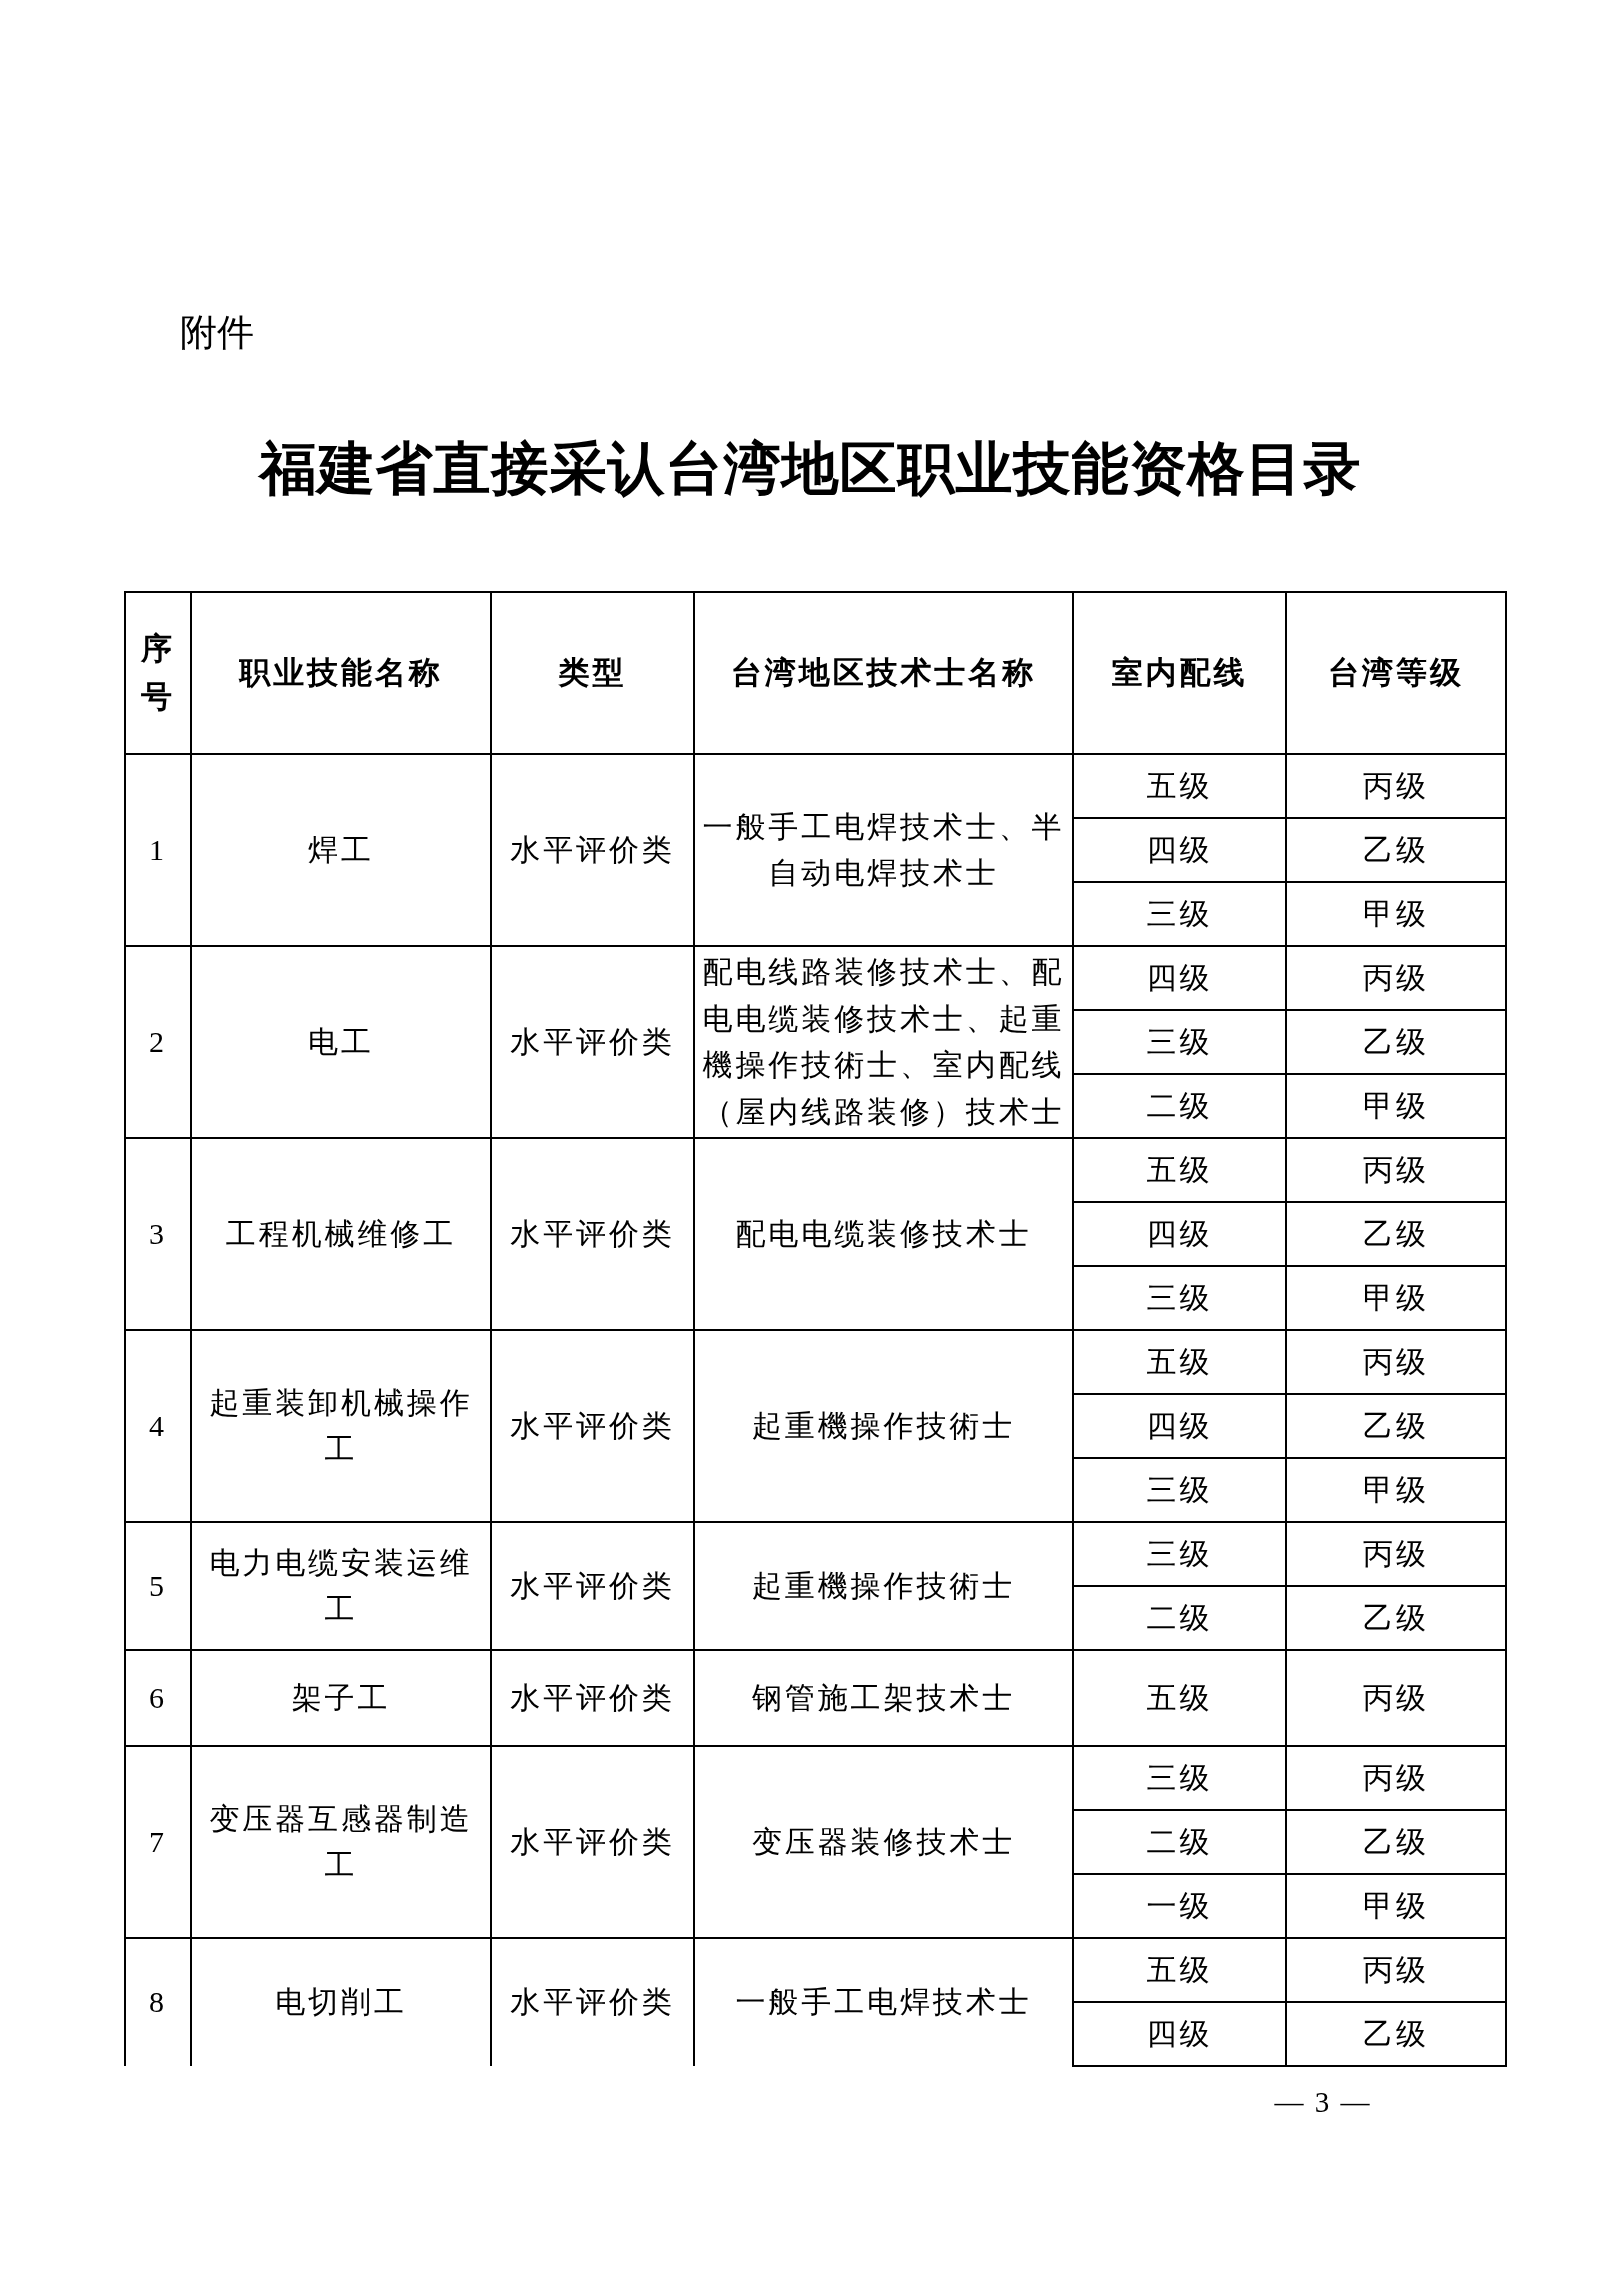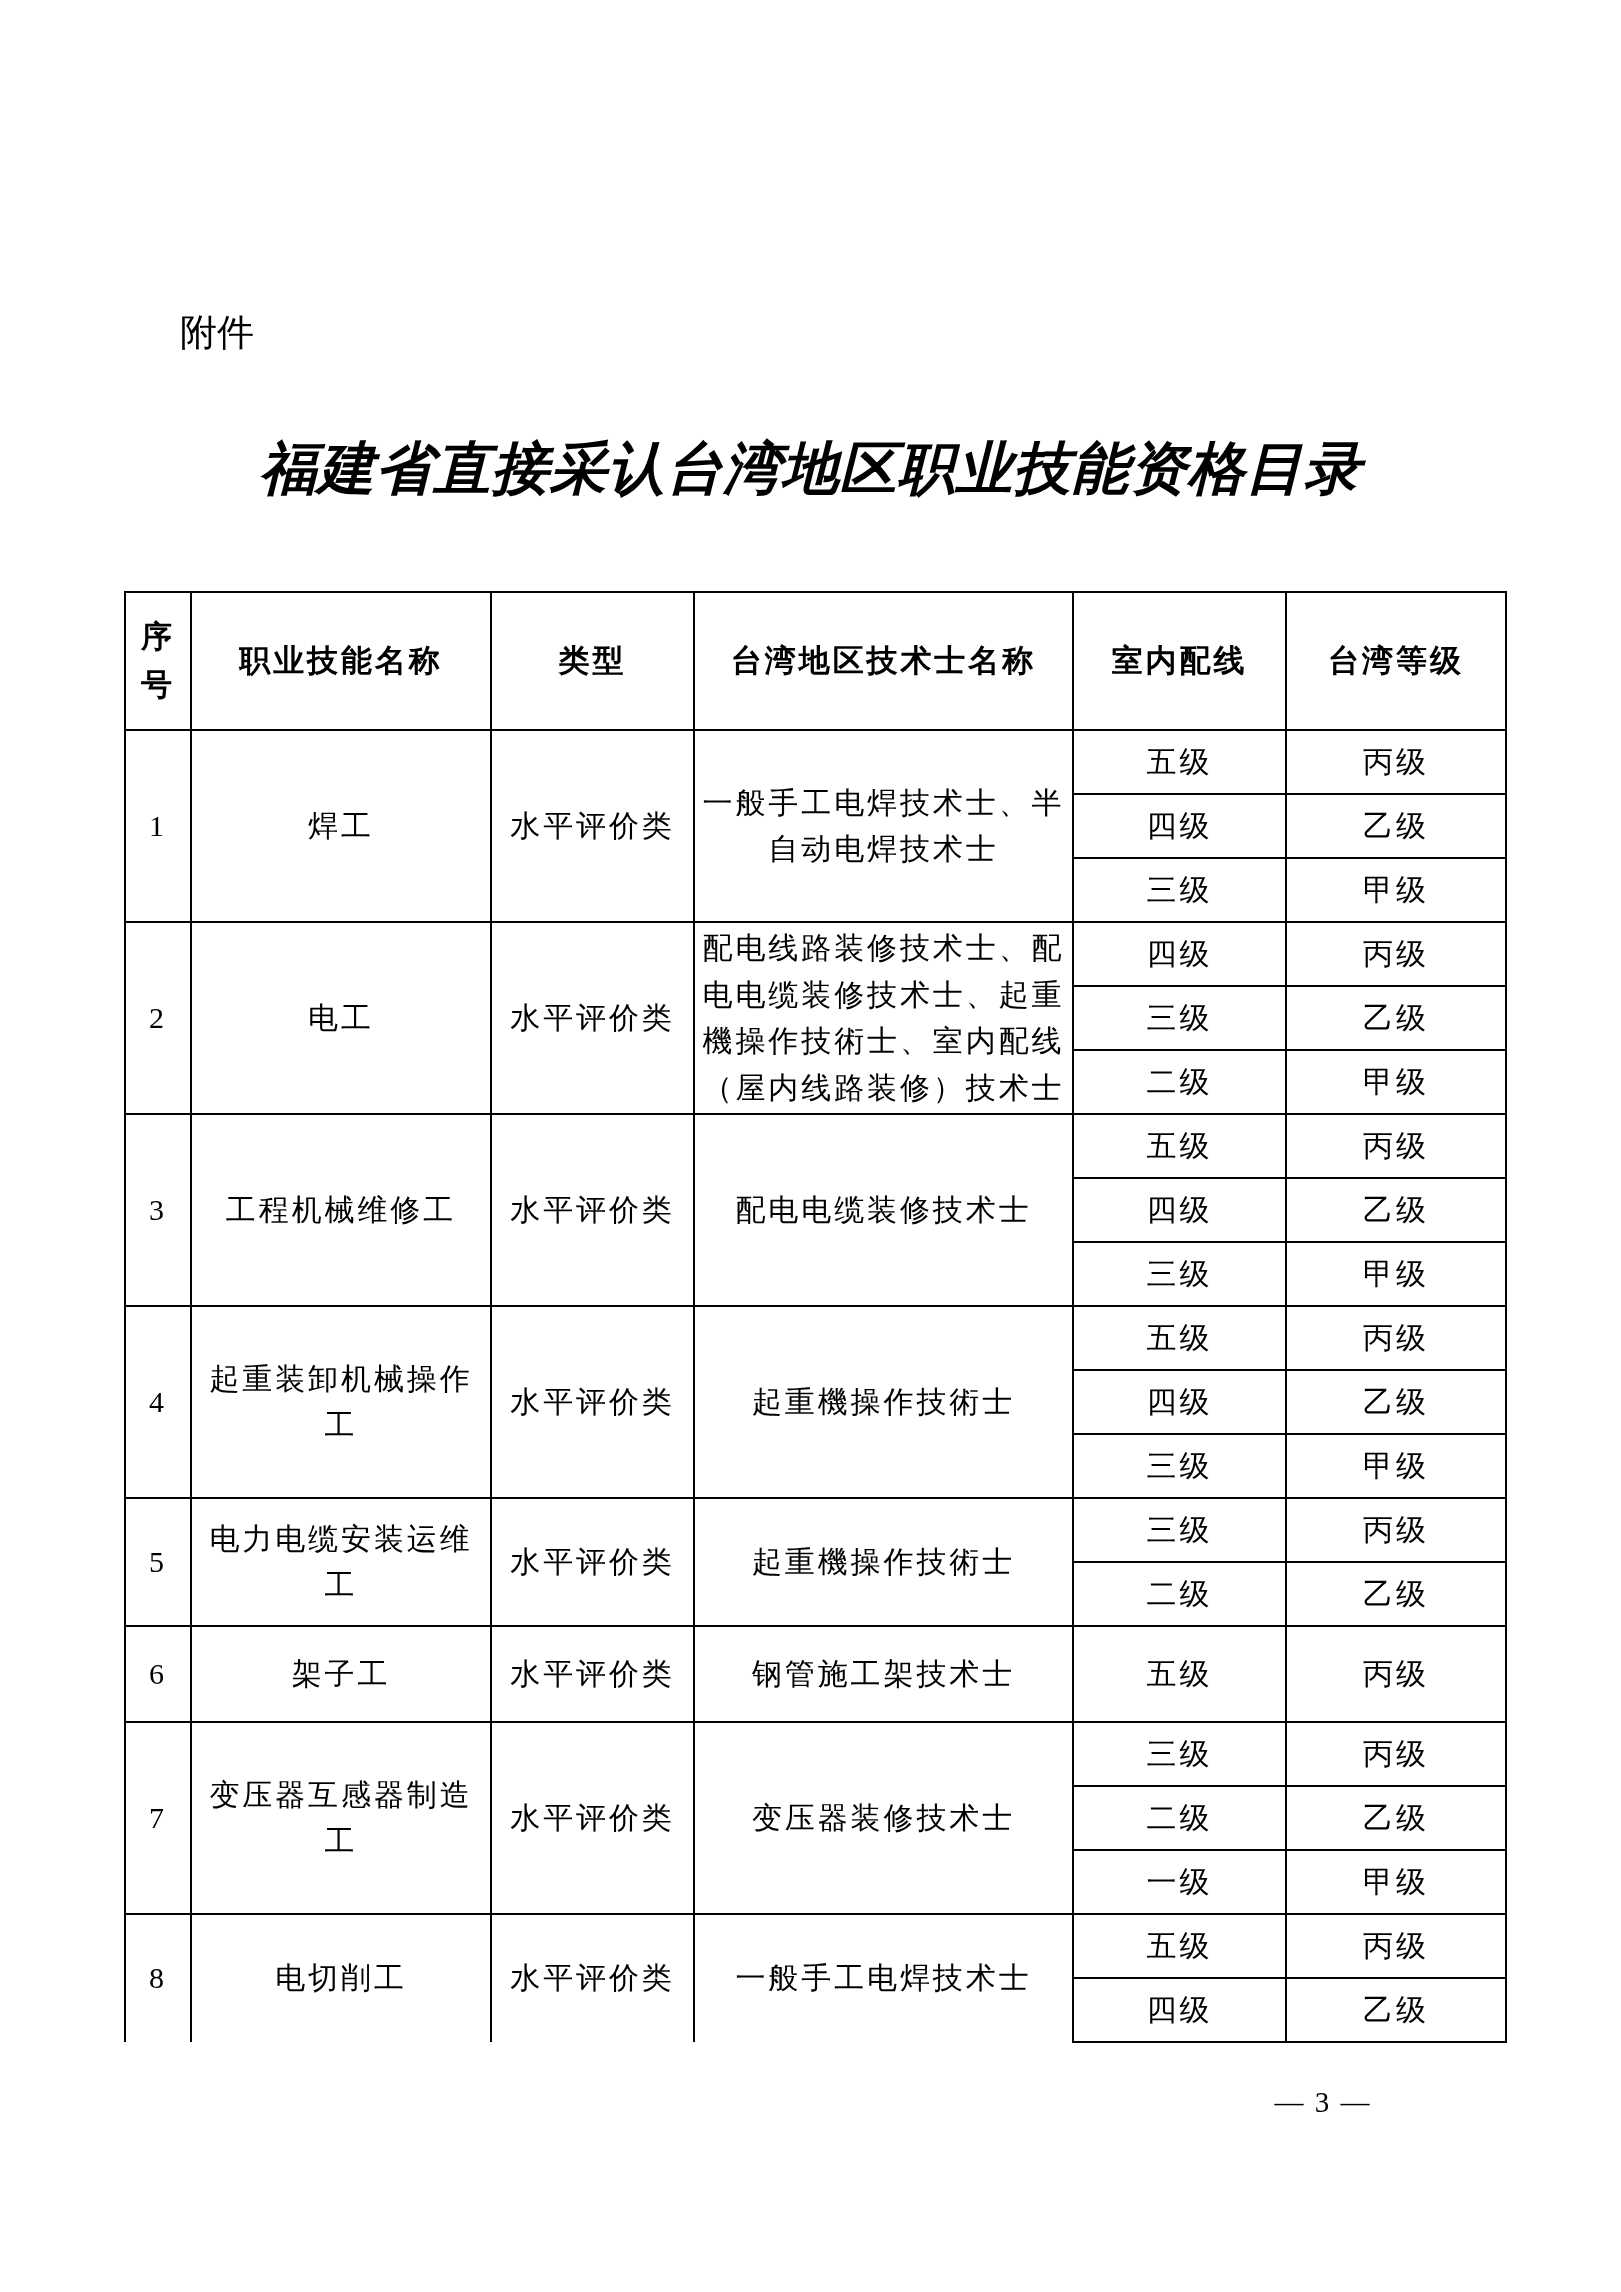--- a/index.html
+++ b/index.html
@@ -13,36 +13,35 @@
     position:absolute; left:147px; top:308px;
     font-size:37px;
     font-family:"Liberation Sans","DejaVu Sans",sans-serif;
     margin-left:33px;
   }
   .title {
     position:absolute; left:0; top:431px; width:1621px;
     text-align:center; font-weight:bold;
     font-size:57px; line-height:76px;
     letter-spacing:1px;
-    font-style:italic;
   }
   table.doc-table {
     position:absolute; left:124px; top:591px;
     width:1380px;
     border-collapse:collapse; table-layout:fixed;
   }
   .doc-table th, .doc-table td {
     border:2px solid #000;
     text-align:center; vertical-align:middle;
     padding:0 2px;
     font-size:30px; letter-spacing:2.9px; line-height:1.55;
     overflow:hidden;
   }
   .doc-table th { font-weight:bold; font-size:31px; }
-  .doc-table tr.header-row { height:138px; }
+  .doc-table tr.header-row { height:162px; }
   .doc-table tr.sub { height:64px; }
   .doc-table tr.tall { height:96px; }
   .doc-table tr.row-start th, .doc-table tr.row-start td { border-top:2.9px solid #000;margin-top:12px; }
   .doc-table td.open-bottom { border-bottom:none; }
   .page-number {
     position:absolute; top:2086px; left:1215px; width:216px;
     text-align:center; font-size:29px; letter-spacing:2px;
   }
 </style>
 </head>

